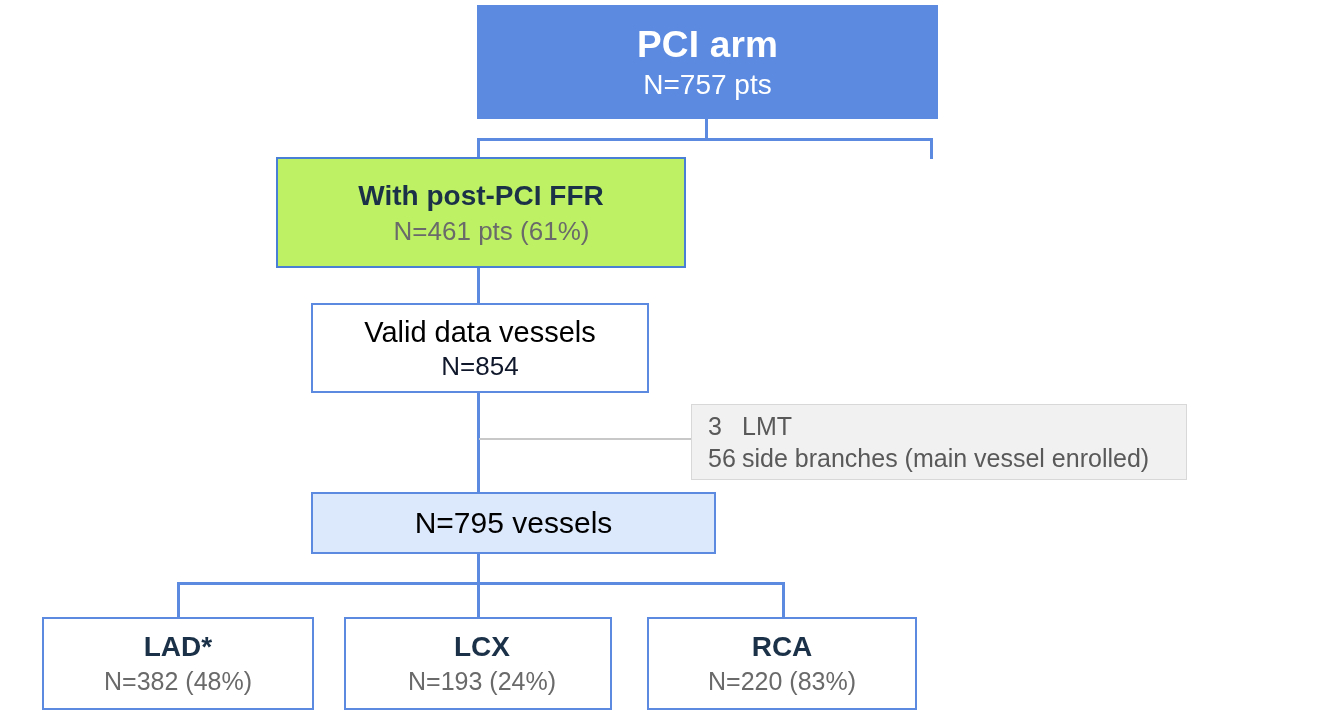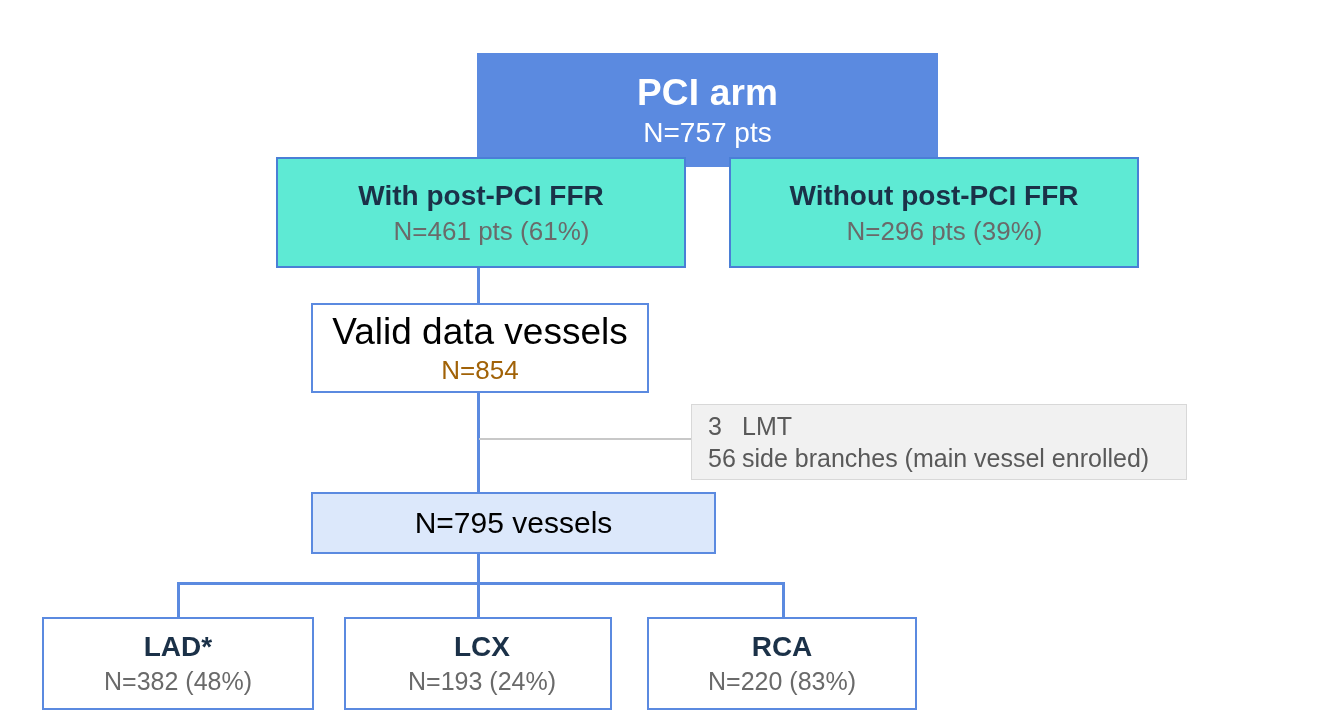--- a/index.html
+++ b/index.html
@@ -52,21 +52,21 @@
   }
   .node--root .sub {
     color: #ffffff;
     font-size: 28px;
     font-weight: normal;
     margin-top: 2px;
   }
 
   
   .node--arm {
-    background: #5eead4;
+    background: #bef264;
     border: 2px solid #4a7fd6;
   }
   .node--arm .title {
     color: #1b3148;
     font-size: 28px;
     font-weight: bold;
   }
   .node--arm .sub {
     color: #6a6a6a;
     font-size: 26px;
@@ -75,25 +75,25 @@
     margin-left: 21px;
   }
 
   
   .node--plain {
     background: #ffffff;
     border: 2px solid #5b8ae0;
   }
   .node--plain .title {
     color: #000000;
-    font-size: 37px;
+    font-size: 29px;
     font-weight: normal;
   }
   .node--plain .sub {
-    color: #a16207;
+    color: #0f172a;
     font-size: 26px;
     font-weight: normal;
     margin-top: 2px;
   }
 
   
   .node--pale {
     background: #dce8fb;
     border: 2px solid #5b8ae0;
   }
@@ -178,34 +178,30 @@
 
   <div class="conn conn--v" style="left:477px; top:392px; height:101px;"></div>
 
   <div class="conn conn--gray" style="left:479px; top:438px; width:213px;"></div>
 
   <div class="conn conn--v" style="left:477px; top:553px; height:65px;"></div>
   <div class="conn conn--h" style="left:177px; top:582px; width:608px;"></div>
   <div class="conn conn--v" style="left:177px; top:582px; height:36px;"></div>
   <div class="conn conn--v" style="left:782px; top:582px; height:36px;"></div>
 
-  <div class="node node--root" style="left:477px; top:5px; width:461px; height:114px;margin-top:48px;">
+  <div class="node node--root" style="left:477px; top:5px; width:461px; height:114px;">
     <span class="title">PCI arm</span>
     <span class="sub">N=757 pts</span>
   </div>
 
   <div class="node node--arm" style="left:276px; top:157px; width:410px; height:111px;">
     <span class="title">With post-PCI FFR</span>
     <span class="sub">N=461 pts (61%)</span>
   </div>
 
-  <div class="node node--arm" style="left:729px; top:157px; width:410px; height:111px;">
-    <span class="title">Without post-PCI FFR</span>
-    <span class="sub">N=296 pts (39%)</span>
-  </div>
 
   <div class="node node--plain" style="left:311px; top:303px; width:338px; height:90px;">
     <span class="title">Valid data vessels</span>
     <span class="sub">N=854</span>
   </div>
 
   <div class="note" style="left:691px; top:404px; width:496px; height:76px;">
     <div class="note-row">
       <span class="cnt">3</span>
       <span class="lbl">LMT</span>

